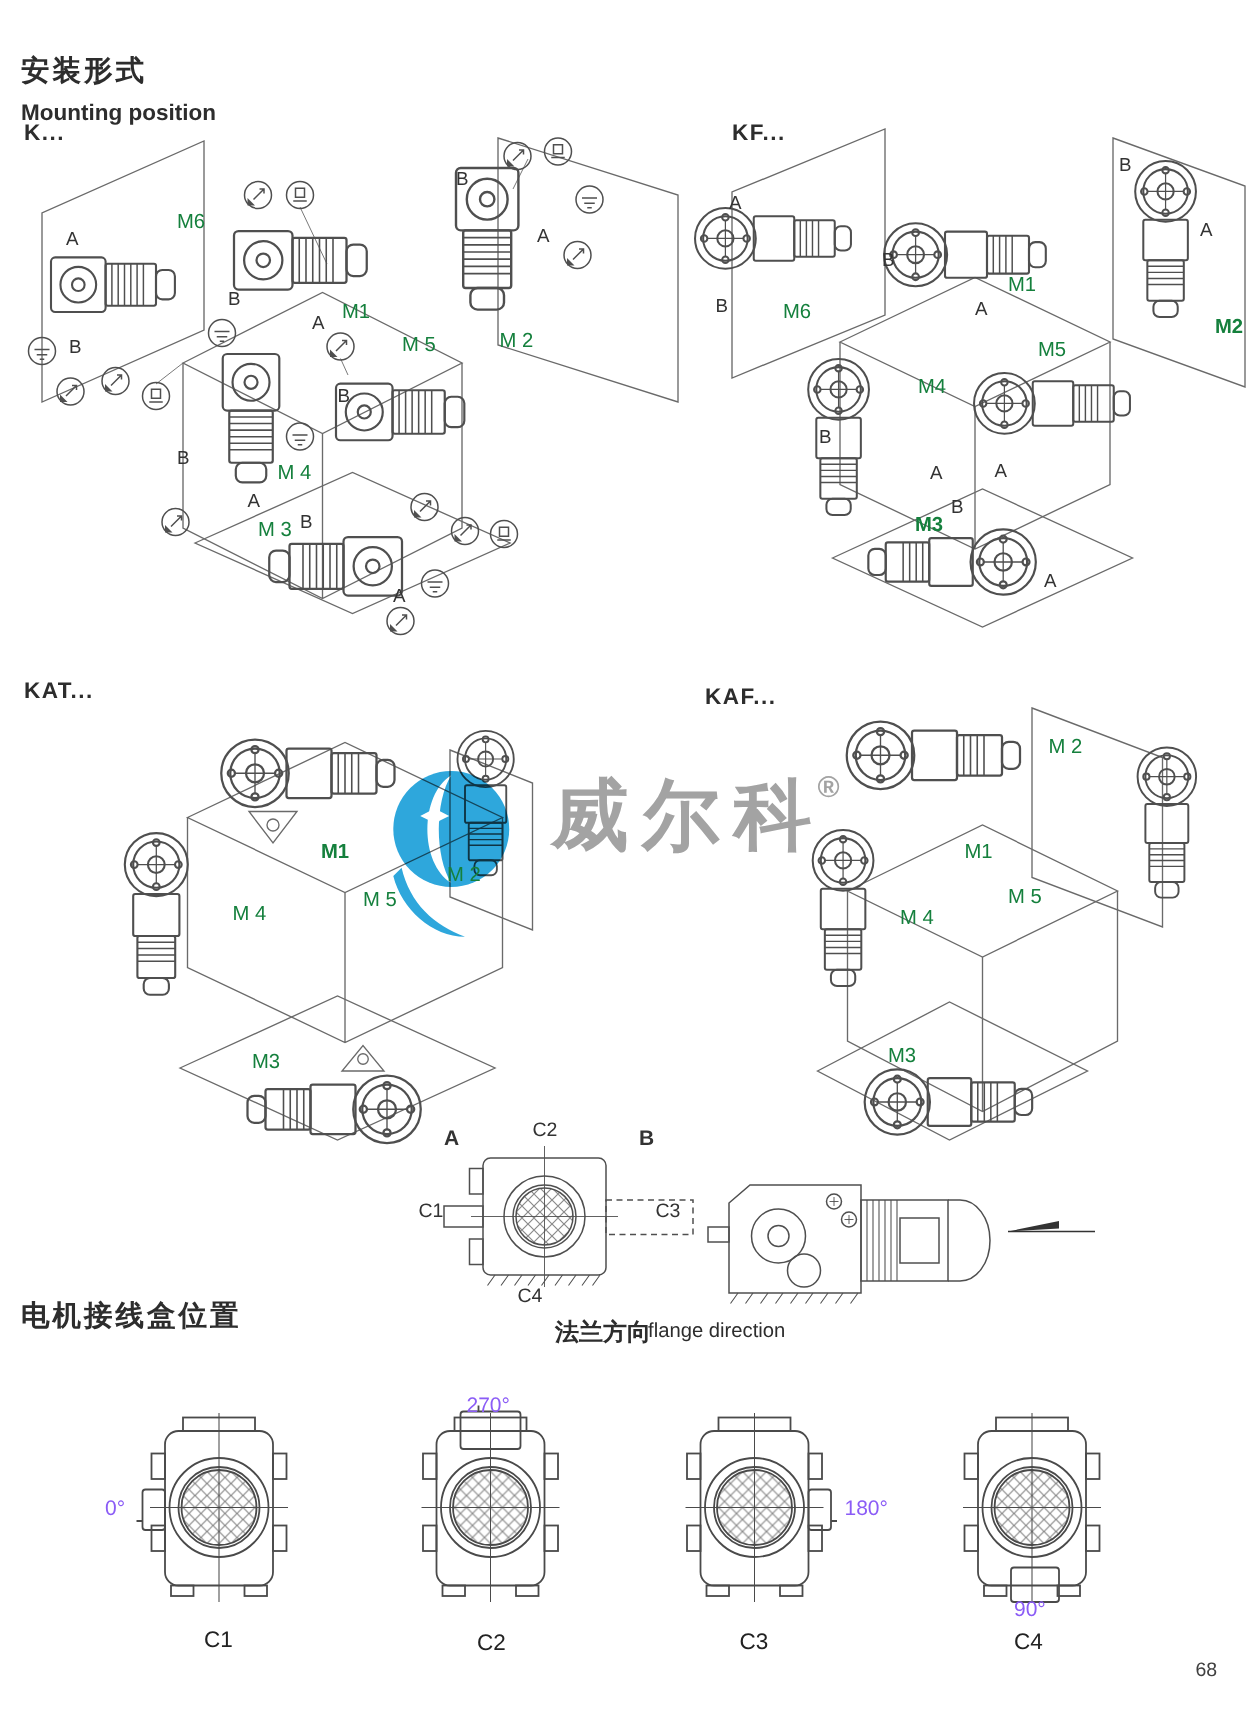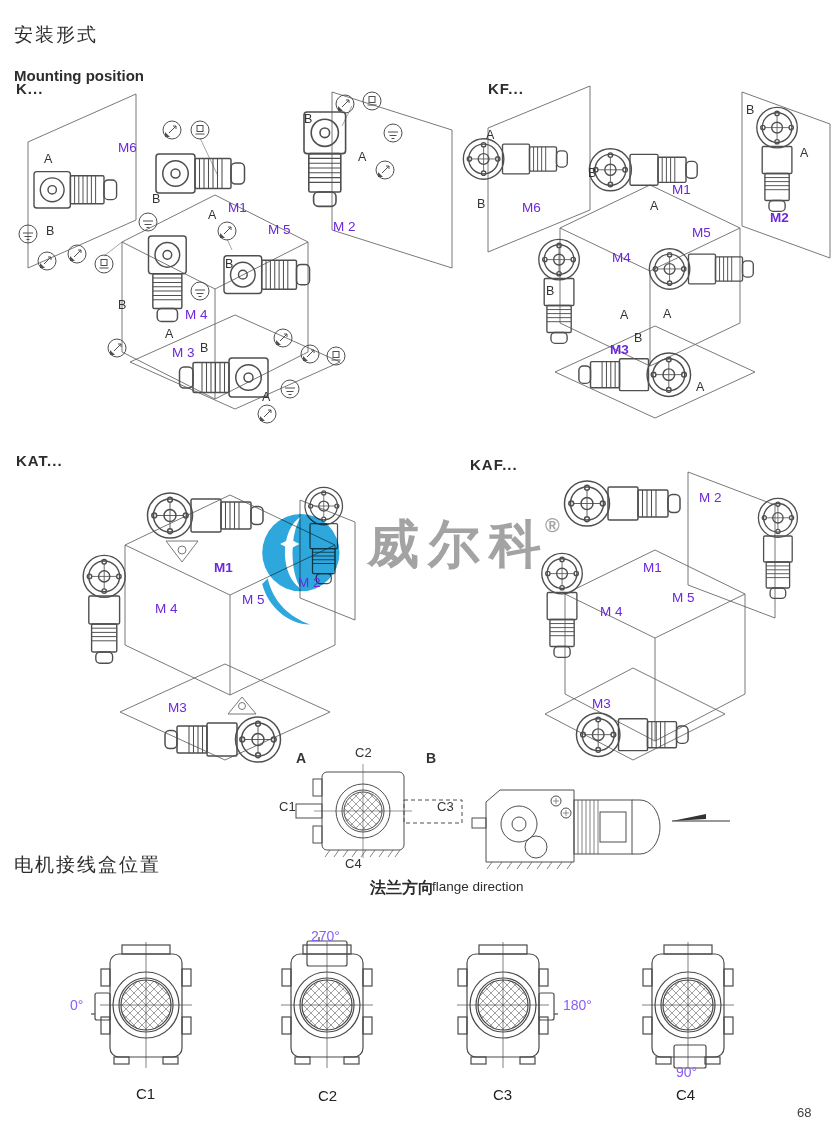--- a/index.html
+++ b/index.html
@@ -7,24 +7,24 @@
         font-family:"Liberation Sans",sans-serif;overflow:hidden;}
   .art{position:absolute;left:0;top:0;z-index:1;}
   .wm{position:absolute;left:233px;top:502px;width:410px;height:135px;z-index:2;mix-blend-mode:multiply;}
   .wm-logo{position:absolute;left:20px;top:10px;}
   .wm-brand{position:absolute;left:134px;top:16px;font-size:52px;font-weight:700;color:#a3a3a3;
             letter-spacing:9px;font-family:"DejaVu Sans",sans-serif;line-height:1;}
   .wm-reg{position:absolute;left:312px;top:12px;font-size:20px;font-weight:700;color:#a3a3a3;}
   .wm-sub{position:absolute;left:136px;top:80px;font-size:24px;color:#a3a3a3;
           font-family:"Liberation Serif",serif;letter-spacing:1px;}
   .lbl{position:absolute;white-space:nowrap;z-index:3;color:#2d2d2d;}
-  .t1{font-size:19px;font-weight:400;letter-spacing:2px;}
+  .t1{font-size:19px;font-weight:700;letter-spacing:2px;margin-top:12px;}
   .t2{font-size:15px;font-weight:700;margin-top:17px;}
   .sec{font-size:15px;font-weight:700;letter-spacing:1px;}
-  .m{font-size:13.5px;color:#6d28d9;}
+  .m{font-size:13.5px;color:#15803d;}
   .m.b{font-weight:700;}
   .ab{font-size:12.5px;color:#333;}
   .c{font-size:13px;color:#333;}
   .capzh{font-size:16px;font-weight:700;}
   .capen{font-size:13.5px;}
   .angle{font-size:14px;color:#8b5cf6;}
   .cl{font-size:15px;color:#222;}
   .pageno{font-size:13px;color:#404040;}
   .motor{position:absolute;z-index:1;}
 </style>
@@ -217,21 +217,21 @@
   <span class="lbl ab" style="left:304px;top:112px">B</span>
   <span class="lbl ab" style="left:358px;top:150px">A</span>
   <span class="lbl ab" style="left:225px;top:257px">B</span>
   <span class="lbl ab" style="left:118px;top:298px">B</span>
   <span class="lbl ab" style="left:165px;top:327px">A</span>
   <span class="lbl ab" style="left:200px;top:341px">B</span>
   <span class="lbl ab" style="left:262px;top:390px">A</span>
 
   <span class="lbl m" style="left:522px;top:200px">M6</span>
   <span class="lbl m" style="left:672px;top:182px">M1</span>
-  <span class="lbl m b" style="left:770px;top:210px">M2</span>
+  <span class="lbl m b" style="left:810px;top:210px">M2</span>
   <span class="lbl m" style="left:692px;top:225px">M5</span>
   <span class="lbl m" style="left:612px;top:250px">M4</span>
   <span class="lbl m b" style="left:610px;top:342px">M3</span>
   <span class="lbl ab" style="left:486px;top:128px">A</span>
   <span class="lbl ab" style="left:477px;top:197px">B</span>
   <span class="lbl ab" style="left:588px;top:166px">B</span>
   <span class="lbl ab" style="left:650px;top:199px">A</span>
   <span class="lbl ab" style="left:746px;top:103px">B</span>
   <span class="lbl ab" style="left:800px;top:146px">A</span>
   <span class="lbl ab" style="left:546px;top:284px">B</span>

